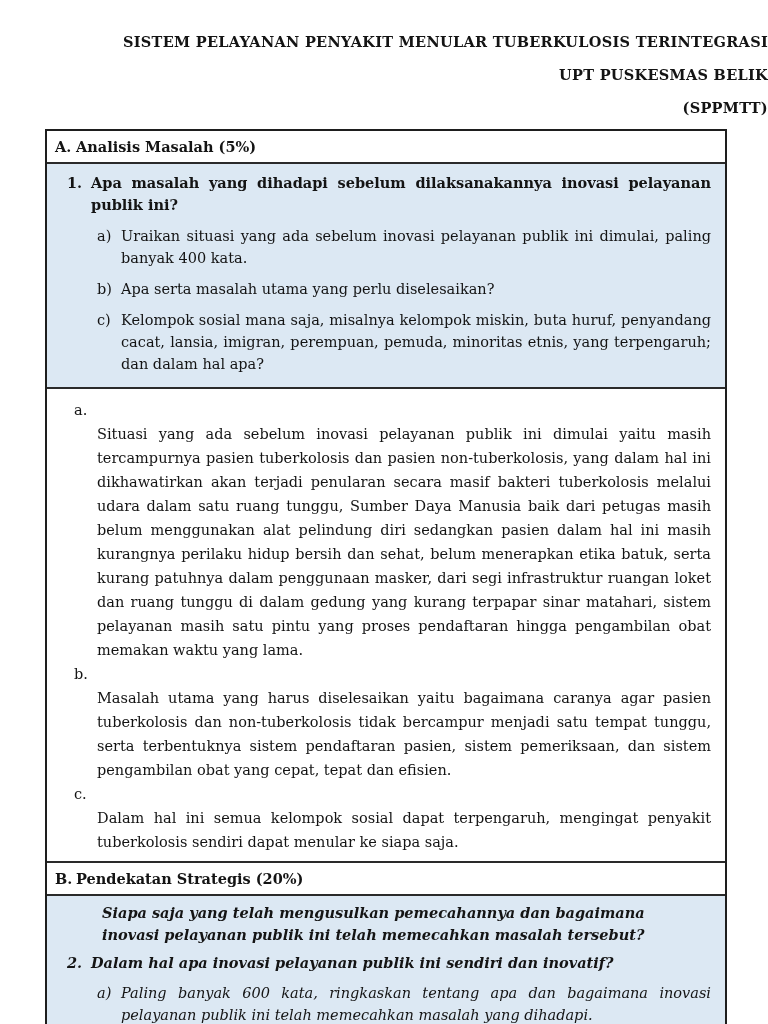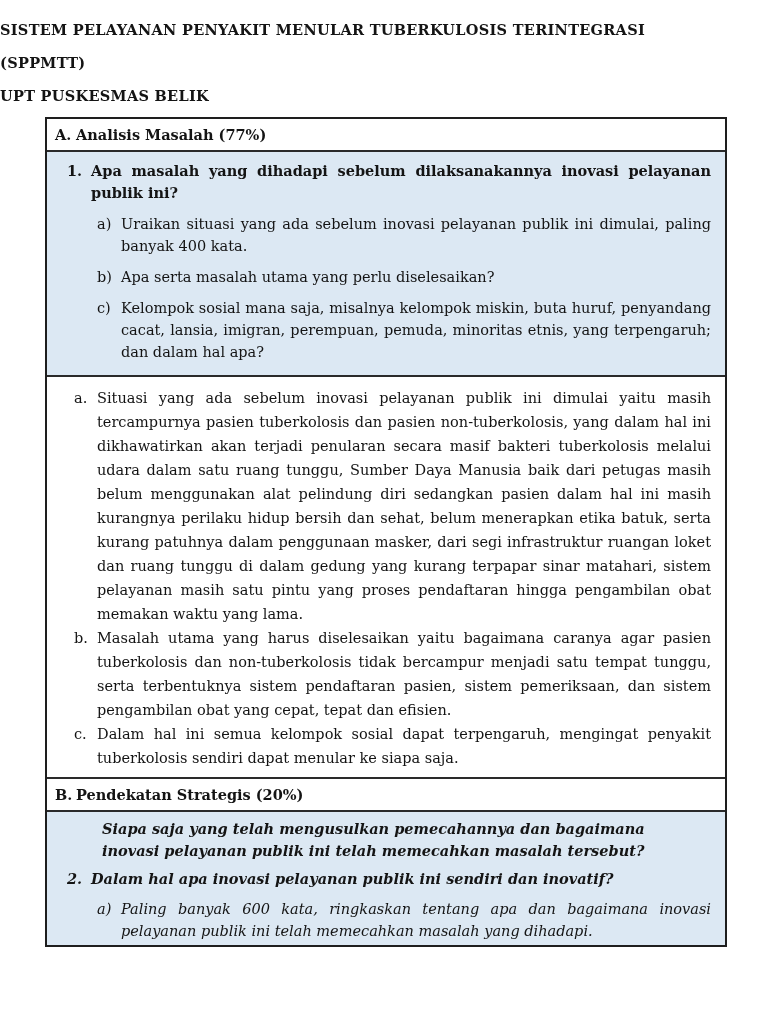--- a/index.html
+++ b/index.html
@@ -4,21 +4,21 @@
 <style>
   html,body{margin:0;padding:0;}
   body{
     width:768px;height:1024px;background:#ffffff;
     font-family:"DejaVu Serif","Liberation Serif",serif;
     color:#141414;overflow:hidden;
   }
   .sheet{width:768px;height:1024px;position:relative;background:#ffffff;}
 
   
-  .titles{padding-top:20px;text-align:left;font-weight:bold;font-size:14.5px;letter-spacing:.3px;line-height:19px;}
+  .titles{padding-top:32px;text-align:right;font-weight:bold;font-size:14.5px;letter-spacing:.3px;line-height:19px;}
   .title-line{margin-bottom:14px;}
   .title-line:last-child{margin-bottom:0;}
 
   
   .doc-table{
     box-sizing:border-box;
     margin:12px auto 0 45px;
     width:682px;
     border:2px solid #1e1e1e;
     font-size:14.5px;
@@ -37,44 +37,44 @@
   .q-num{flex:none;width:24px;}
   .q-text{flex:1;text-align:justify;}
   .sub-item{display:flex;padding:9px 14px 0 50px;}
   .sub-marker{flex:none;width:24px;}
   .sub-text{flex:1;text-align:justify;}
 
   
   .ans-cell{padding:9px 14px 7px 0;line-height:24px;}
   .ans-item{display:flex;padding-left:27px;}
   .ans-marker{flex:none;width:23px;}
-  .ans-text{flex:1;text-align:justify;}
+  .ans-text{flex:1;text-align:justify;margin-top:24px;}
 
   
   .q2-cell{padding:6px 0 3px 0;line-height:22px;font-style:italic;}
   .q2-lead{font-weight:bold;margin:0 20px 0 55px;padding-bottom:4px;}
   .q2-cell .q-para{padding-top:2px;}
   .q2-cell .sub-item{padding-top:8px;}
 </style>
 </head>
 <body>
 
 <div class="sheet">
 
   <div class="titles">
     <div class="title-line">SISTEM PELAYANAN PENYAKIT MENULAR TUBERKULOSIS TERINTEGRASI</div>
+    <div class="title-line">UPT PUSKESMAS BELIK</div>
     <div class="title-line">(SPPMTT)</div>
-    <div class="title-line">UPT PUSKESMAS BELIK</div>
   </div>
 
   <div class="doc-table">
 
     <div class="row header">
       <span class="hdr-marker">A.</span>
-      <span>Analisis Masalah (77%)</span>
+      <span>Analisis Masalah (5%)</span>
     </div>
 
     <div class="row blue q-cell">
       <div class="q-para">
         <span class="q-num">1.</span>
         <span class="q-text">Apa masalah yang dihadapi sebelum dilaksanakannya inovasi pelayanan publik ini?</span>
       </div>
       <div class="sub-item">
         <span class="sub-marker">a)</span>
         <span class="sub-text">Uraikan situasi yang ada sebelum inovasi pelayanan publik ini dimulai, paling banyak 400 kata.</span>

